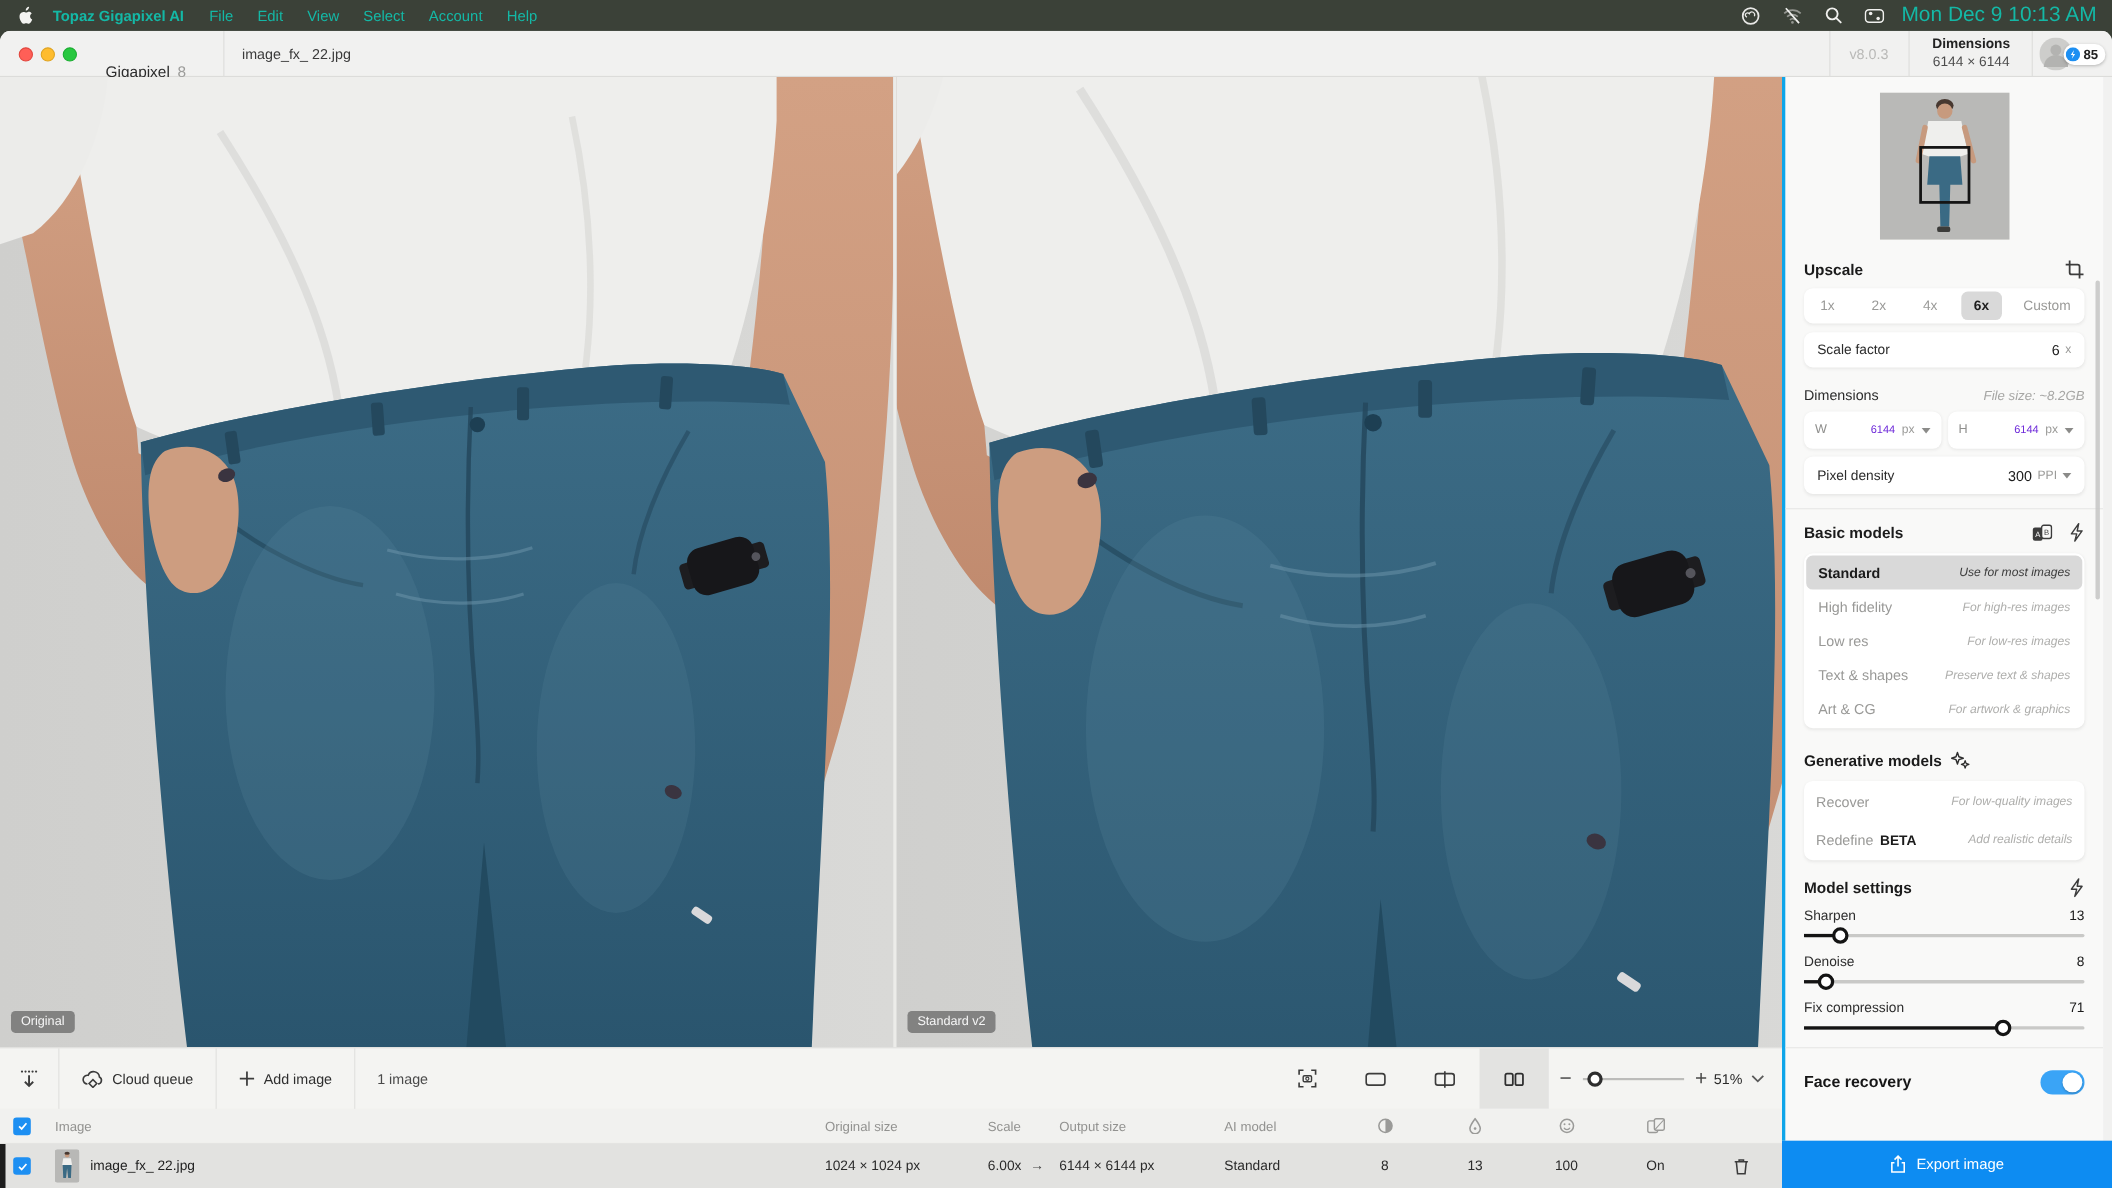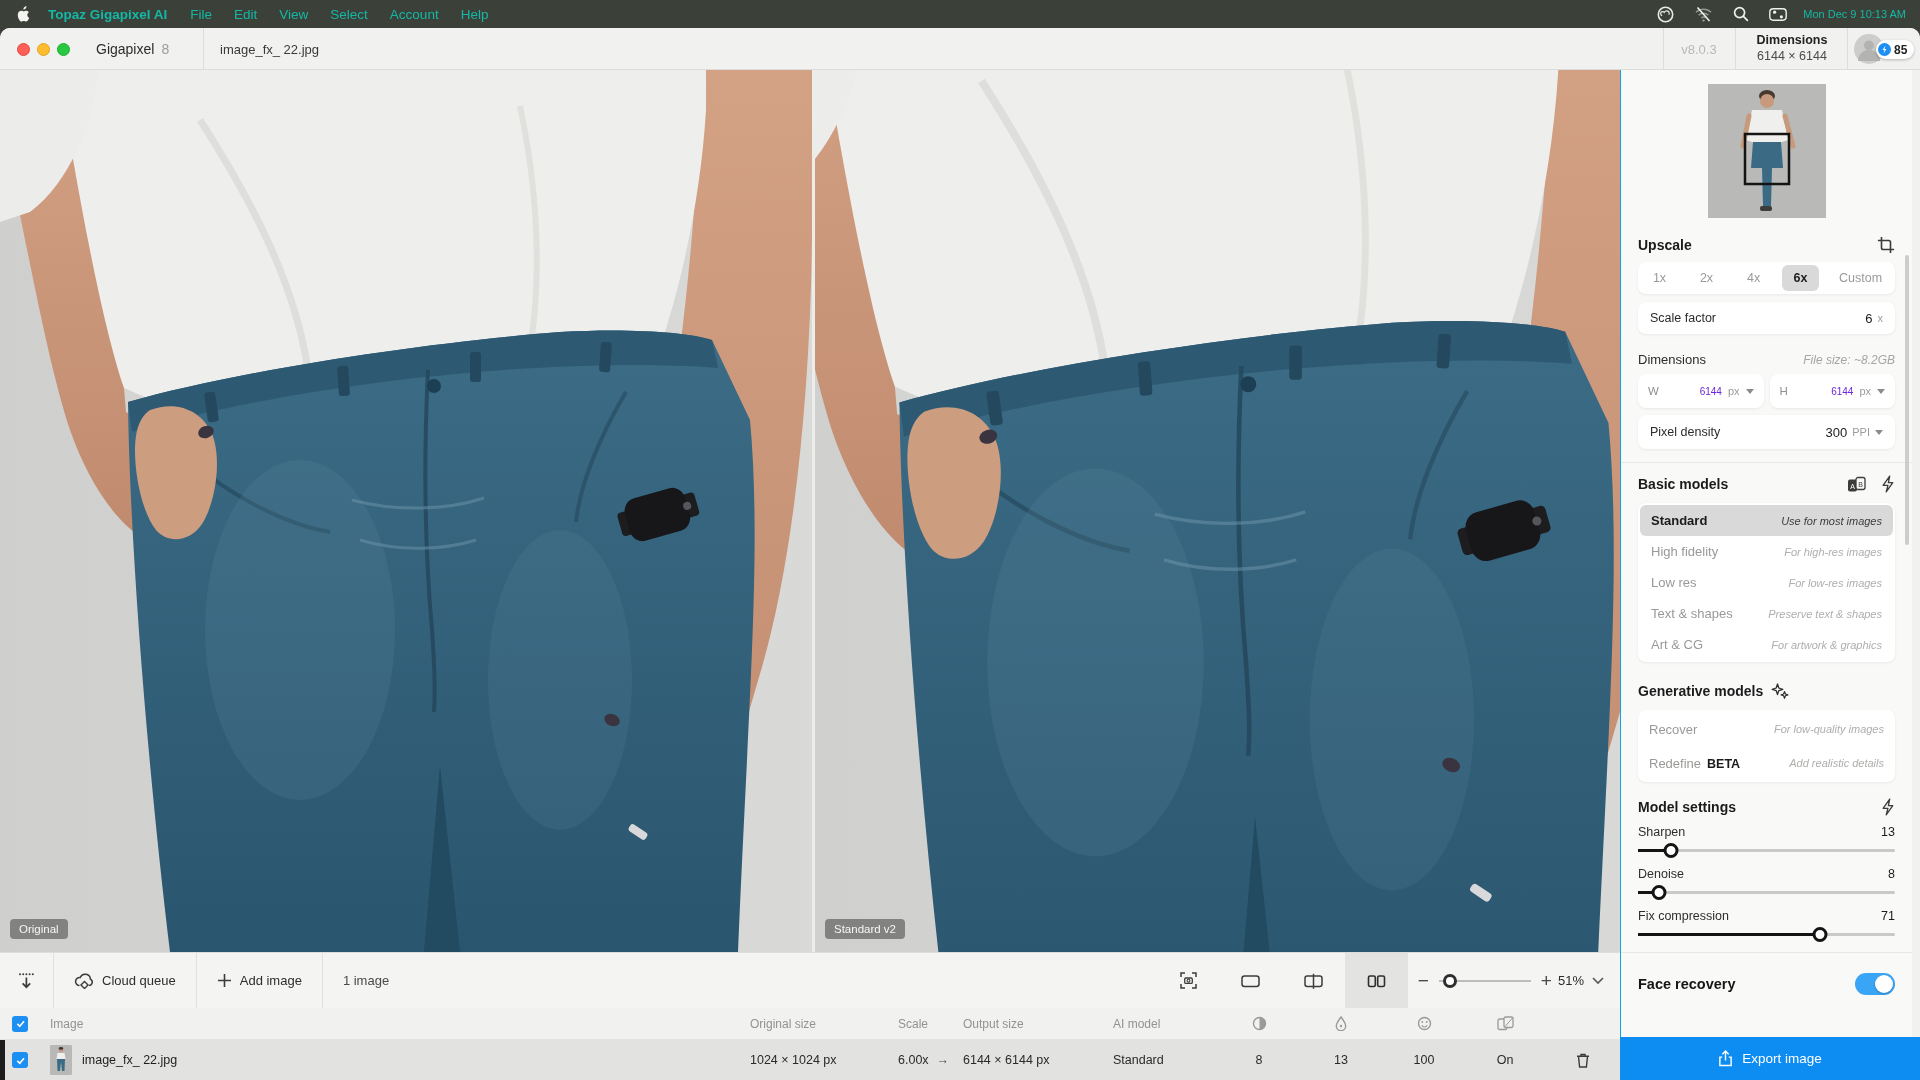--- a/index.html
+++ b/index.html
@@ -8,32 +8,32 @@
   *{box-sizing:border-box;}
   .abs{position:absolute;}
 
   
   #menubar{position:absolute;top:0;left:0;width:1920px;height:28px;background:#3b4138;
     color:#14b8a6;display:flex;align-items:center;font-size:13.5px;z-index:50;}
   #menubar .mitem{padding:0 11px;height:100%;display:flex;align-items:center;}
   #menubar .appname{font-weight:700;padding:0 12px;}
   #menubar .spacer{flex:1;}
   #menubar .statusicons{display:flex;align-items:center;gap:20px;margin-right:16px;}
-  #menubar .clock{margin-right:14px;font-size:11px;}
+  #menubar .clock{margin-right:14px;font-size:19px;}
 
   
   #window{position:absolute;top:28px;left:0;width:1920px;height:1052px;background:#f1f1f0;
     border-radius:10px 10px 0 0;overflow:hidden;}
 
   
   #titlebar{position:absolute;top:0;left:0;width:1920px;height:42px;background:#f1f1f0;
     border-bottom:1px solid #dcdcda;}
   .tlight{position:absolute;top:15px;width:13px;height:13px;border-radius:50%;}
   .vdiv{position:absolute;top:0;width:1px;height:42px;background:#dddddb;}
-  #tab-app{position:absolute;left:96px;top:0;height:42px;display:flex;align-items:center;
+  #tab-app{position:absolute;left:96px;top:16px;height:42px;display:flex;align-items:center;
     font-size:14px;color:#2c2c2c;gap:7px;}
   #tab-app .badge8{color:#9c9c9a;}
   #tab-doc{position:absolute;left:220px;top:0;height:42px;display:flex;align-items:center;
     font-size:13px;color:#3a3a3a;}
   #hdr-version{position:absolute;left:1664px;top:0;width:70px;height:42px;display:flex;
     align-items:center;justify-content:center;color:#b9b9b7;font-size:13px;}
   #hdr-dims{position:absolute;left:1736px;top:0;width:112px;height:42px;display:flex;
     flex-direction:column;align-items:center;justify-content:center;line-height:1.25;}
   #hdr-dims .dl{font-size:12.5px;font-weight:700;color:#222;}
   #hdr-dims .dv{font-size:12.5px;color:#4c4c4c;}
@@ -45,21 +45,21 @@
   
   #viewer{position:absolute;top:42px;left:0;width:1620px;height:882px;background:#d2d2d0;}
   .panel{position:absolute;top:0;height:882px;overflow:hidden;background:#d2d2d0;}
   .panel svg.art{position:absolute;top:0;left:0;width:100%;height:100%;}
   #panel-divider{position:absolute;top:0;left:812px;width:3px;height:882px;background:#ecece9;z-index:5;}
   .viewlabel{position:absolute;left:10px;bottom:13px;background:rgba(112,112,112,.82);
     color:#f6f6f6;font-size:11.5px;padding:4px 9px;border-radius:4px;z-index:6;}
 
   
   #sidebar{position:absolute;top:42px;left:1620px;width:292px;height:967px;background:#f9f9f8;
-    border-left:1px solid #0ea5e9;padding:0 17px;overflow:hidden;}
+    border-left:3px solid #0ea5e9;padding:0 17px;overflow:hidden;}
   #thumbwrap{width:118px;height:134px;margin:14px auto 0;position:relative;}
   .sec-title{font-size:14px;font-weight:700;color:#1b1b1b;display:flex;align-items:center;}
   .sec-head{display:flex;align-items:center;justify-content:space-between;}
   .card{background:#fff;border-radius:8px;box-shadow:0 1px 3px rgba(0,0,0,.07);}
   .seg{display:flex;padding:3px;height:32px;margin-top:8px;gap:10px;}
   .seg .opt{flex:1;display:flex;align-items:center;justify-content:center;font-size:12.5px;
     color:#9a9a98;border-radius:6px;cursor:default;}
   .seg .opt.sel{background:#d9d9d9;color:#1e1e1e;font-weight:700;}
   .seg .opt.wide{flex:1.7;}
   .kvrow{height:32px;display:flex;align-items:center;padding:0 12px;margin-top:8px;

